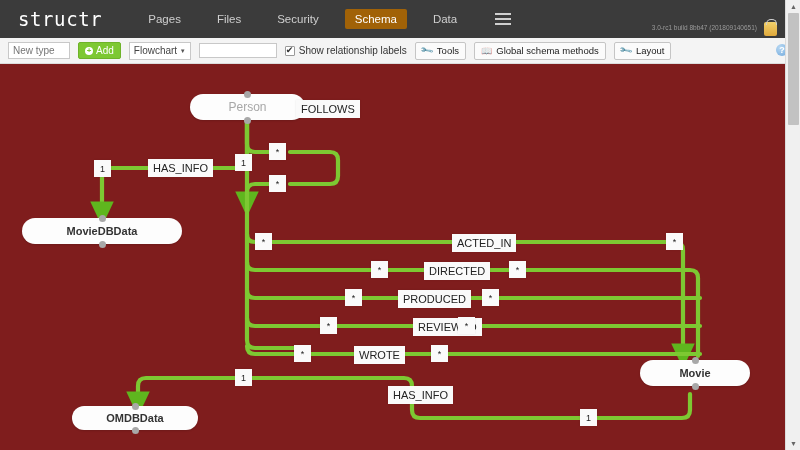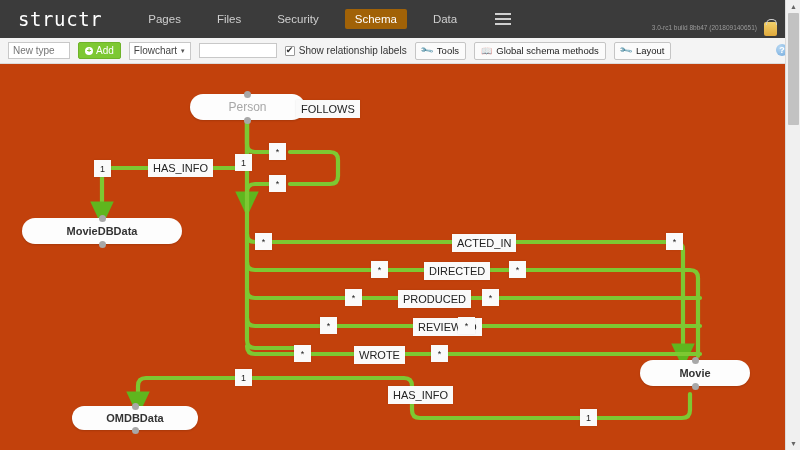--- a/index.html
+++ b/index.html
@@ -134,21 +134,21 @@
     transform: rotate(90deg);
     transform-origin: left top;
     position: absolute; left: 12px; top: 4px;
     font-size: 8.5px; color: #8e8e8e; white-space: nowrap;
   }
 
   
   .canvas {
     position: absolute; left: 0; top: 64px;
     width: 785px; height: 386px;
-    background: #c2410c; overflow: hidden;
+    background: #7f1d1d; overflow: hidden;
   }
   svg.edges { position: absolute; left: 0; top: 0; width: 785px; height: 386px; }
 
   
   .node {
     position: absolute;
     background: #fdfdfd;
     border-radius: 14px;
     box-shadow: 0 1px 2px rgba(0,0,0,0.14);
     display: flex; align-items: center; justify-content: center;

